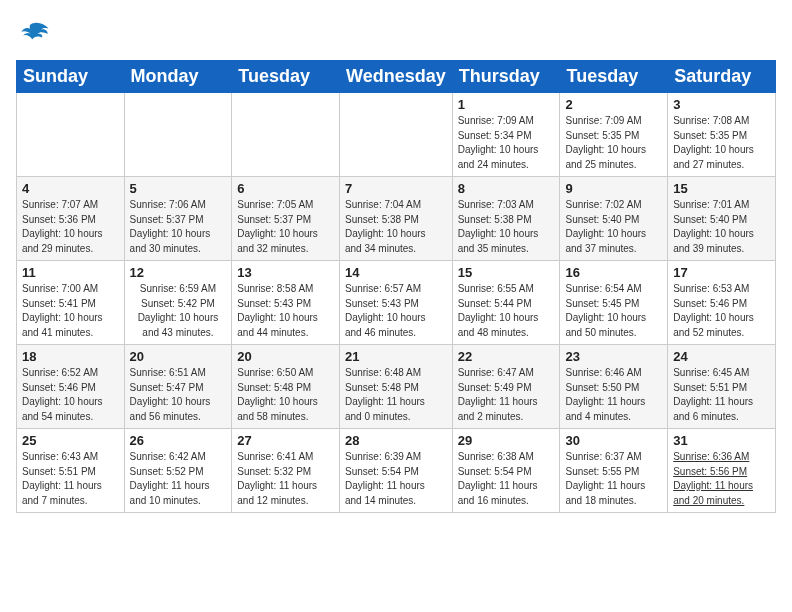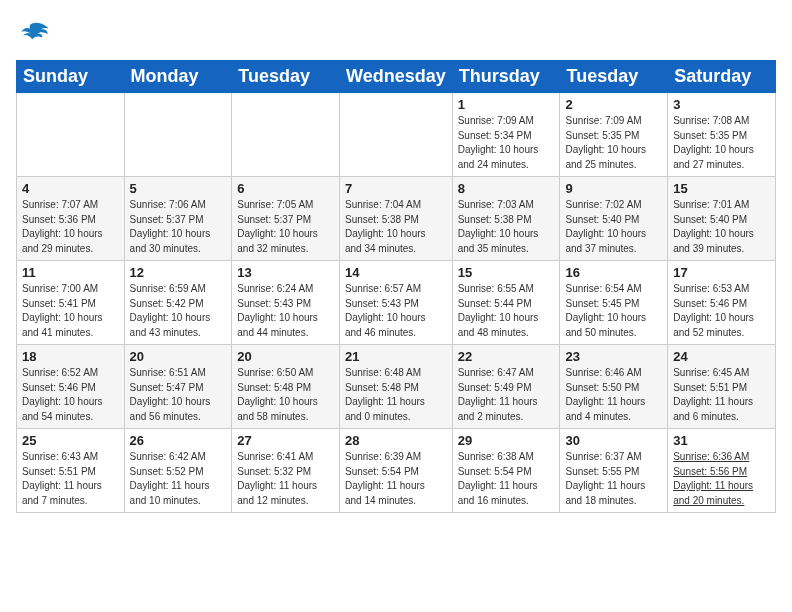--- a/index.html
+++ b/index.html
@@ -198,28 +198,28 @@
       <tr>
         <td>
           <div class="day-num">11</div>
           <div class="day-info" style="white-space: pre-line;">Sunrise: 7:00 AM
 Sunset: 5:41 PM
 Daylight: 10 hours
 and 41 minutes.</div>
         </td>
         <td>
           <div class="day-num">12</div>
-          <div class="day-info" style="white-space: pre-line;">Sunrise: 6:59 AM
+          <div class="day-info" style="white-space: pre-line; text-align: center;">Sunrise: 6:59 AM
 Sunset: 5:42 PM
 Daylight: 10 hours
 and 43 minutes.</div>
         </td>
         <td>
           <div class="day-num">13</div>
-          <div class="day-info" style="white-space: pre-line;">Sunrise: 6:24 AM
+          <div class="day-info" style="white-space: pre-line;">Sunrise: 8:58 AM
 Sunset: 5:43 PM
 Daylight: 10 hours
 and 44 minutes.</div>
         </td>
         <td>
           <div class="day-num">14</div>
           <div class="day-info" style="white-space: pre-line;">Sunrise: 6:57 AM
 Sunset: 5:43 PM
 Daylight: 10 hours
 and 46 minutes.</div>

